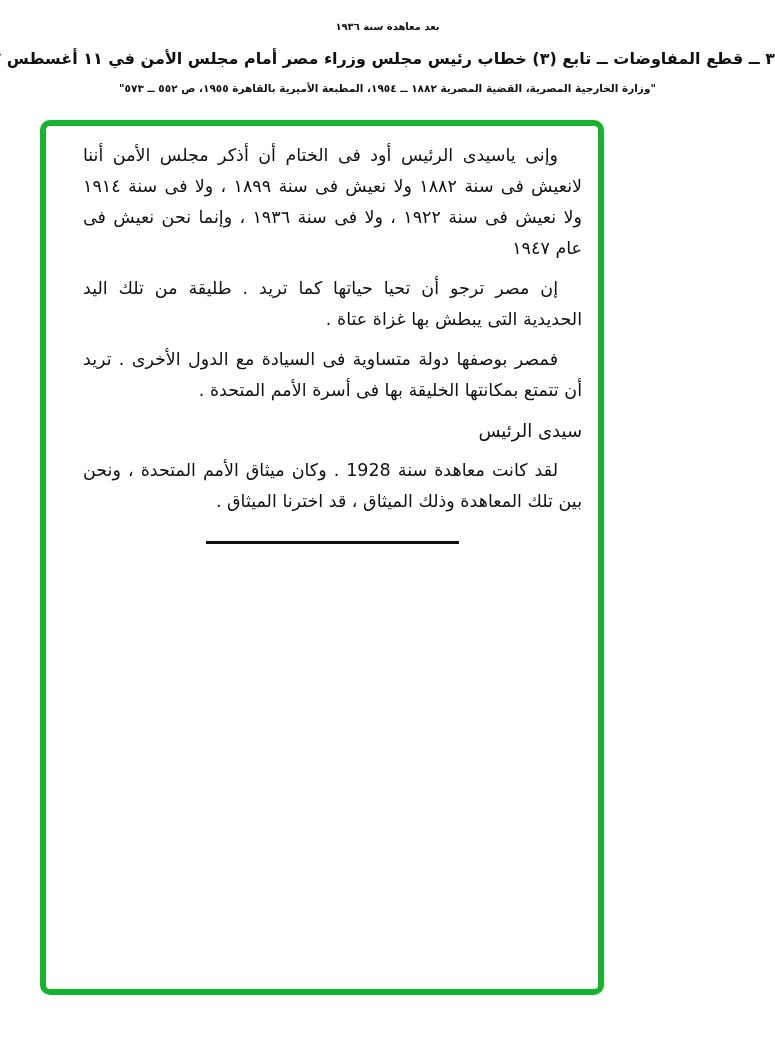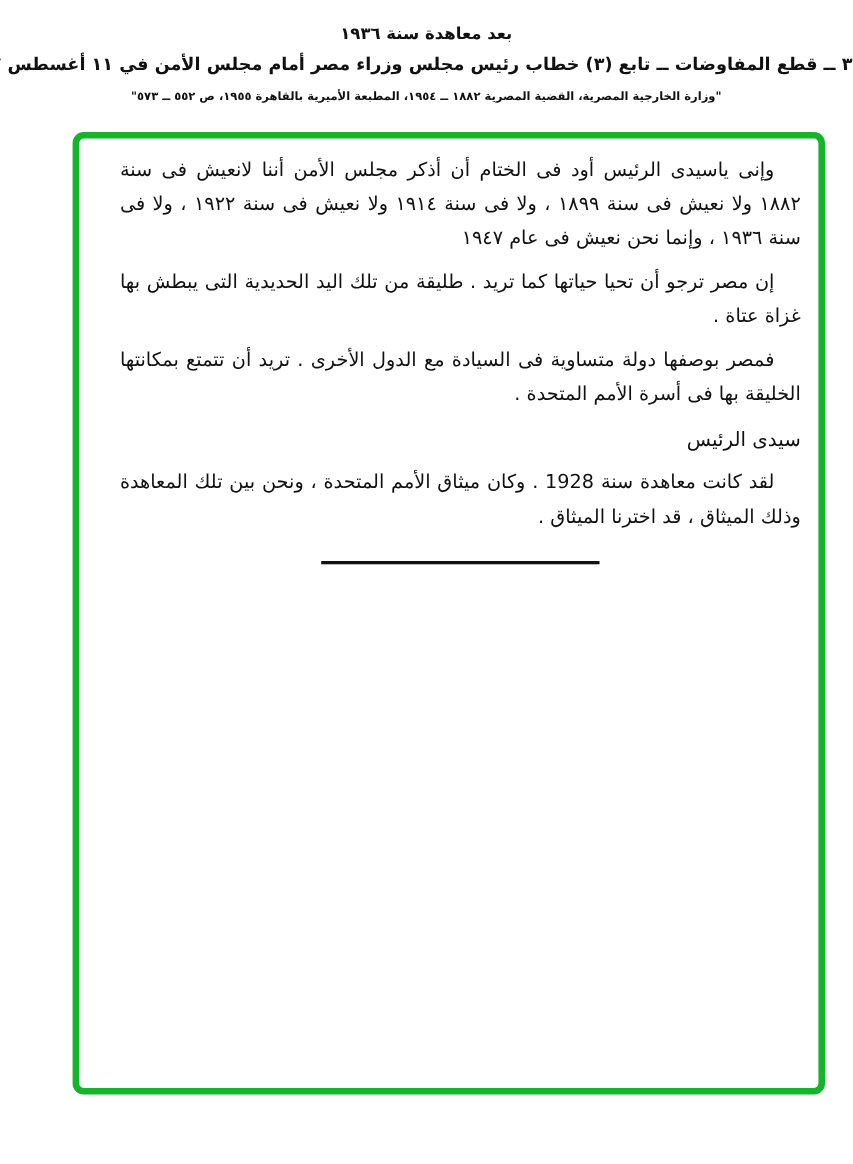--- a/index.html
+++ b/index.html
@@ -16,40 +16,40 @@
     color:var(--ink);
     position:relative;
     overflow:hidden;
   }
   .page{position:absolute;inset:0;}
 
   
   .hdr-context{
     position:absolute;top:21px;left:0;right:0;
     text-align:center;direction:rtl;
-    font-size:15px;font-weight:bold;
+    font-size:10px;font-weight:bold;
     letter-spacing:.5px;
   }
   .hdr-title{
     position:absolute;top:49px;left:0;right:0;
     text-align:center;direction:rtl;
     font-size:16px;font-weight:bold;
     white-space:nowrap;
   }
   .hdr-citation{
     position:absolute;top:82px;left:0;right:0;
     text-align:center;direction:rtl;
     font-size:10.5px;font-weight:bold;
   }
 
   
   .frame{
     position:absolute;
-    left:66px;top:120px;
-    width:684px;height:875px;
+    left:40px;top:120px;
+    width:564px;height:875px;
     border:6px solid var(--frame-border);
     border-radius:10px;
     background:transparent;
     padding-left:21px;
   }
 
   
   .content{
     direction:rtl;
     padding:14px 16px 0 16px;

